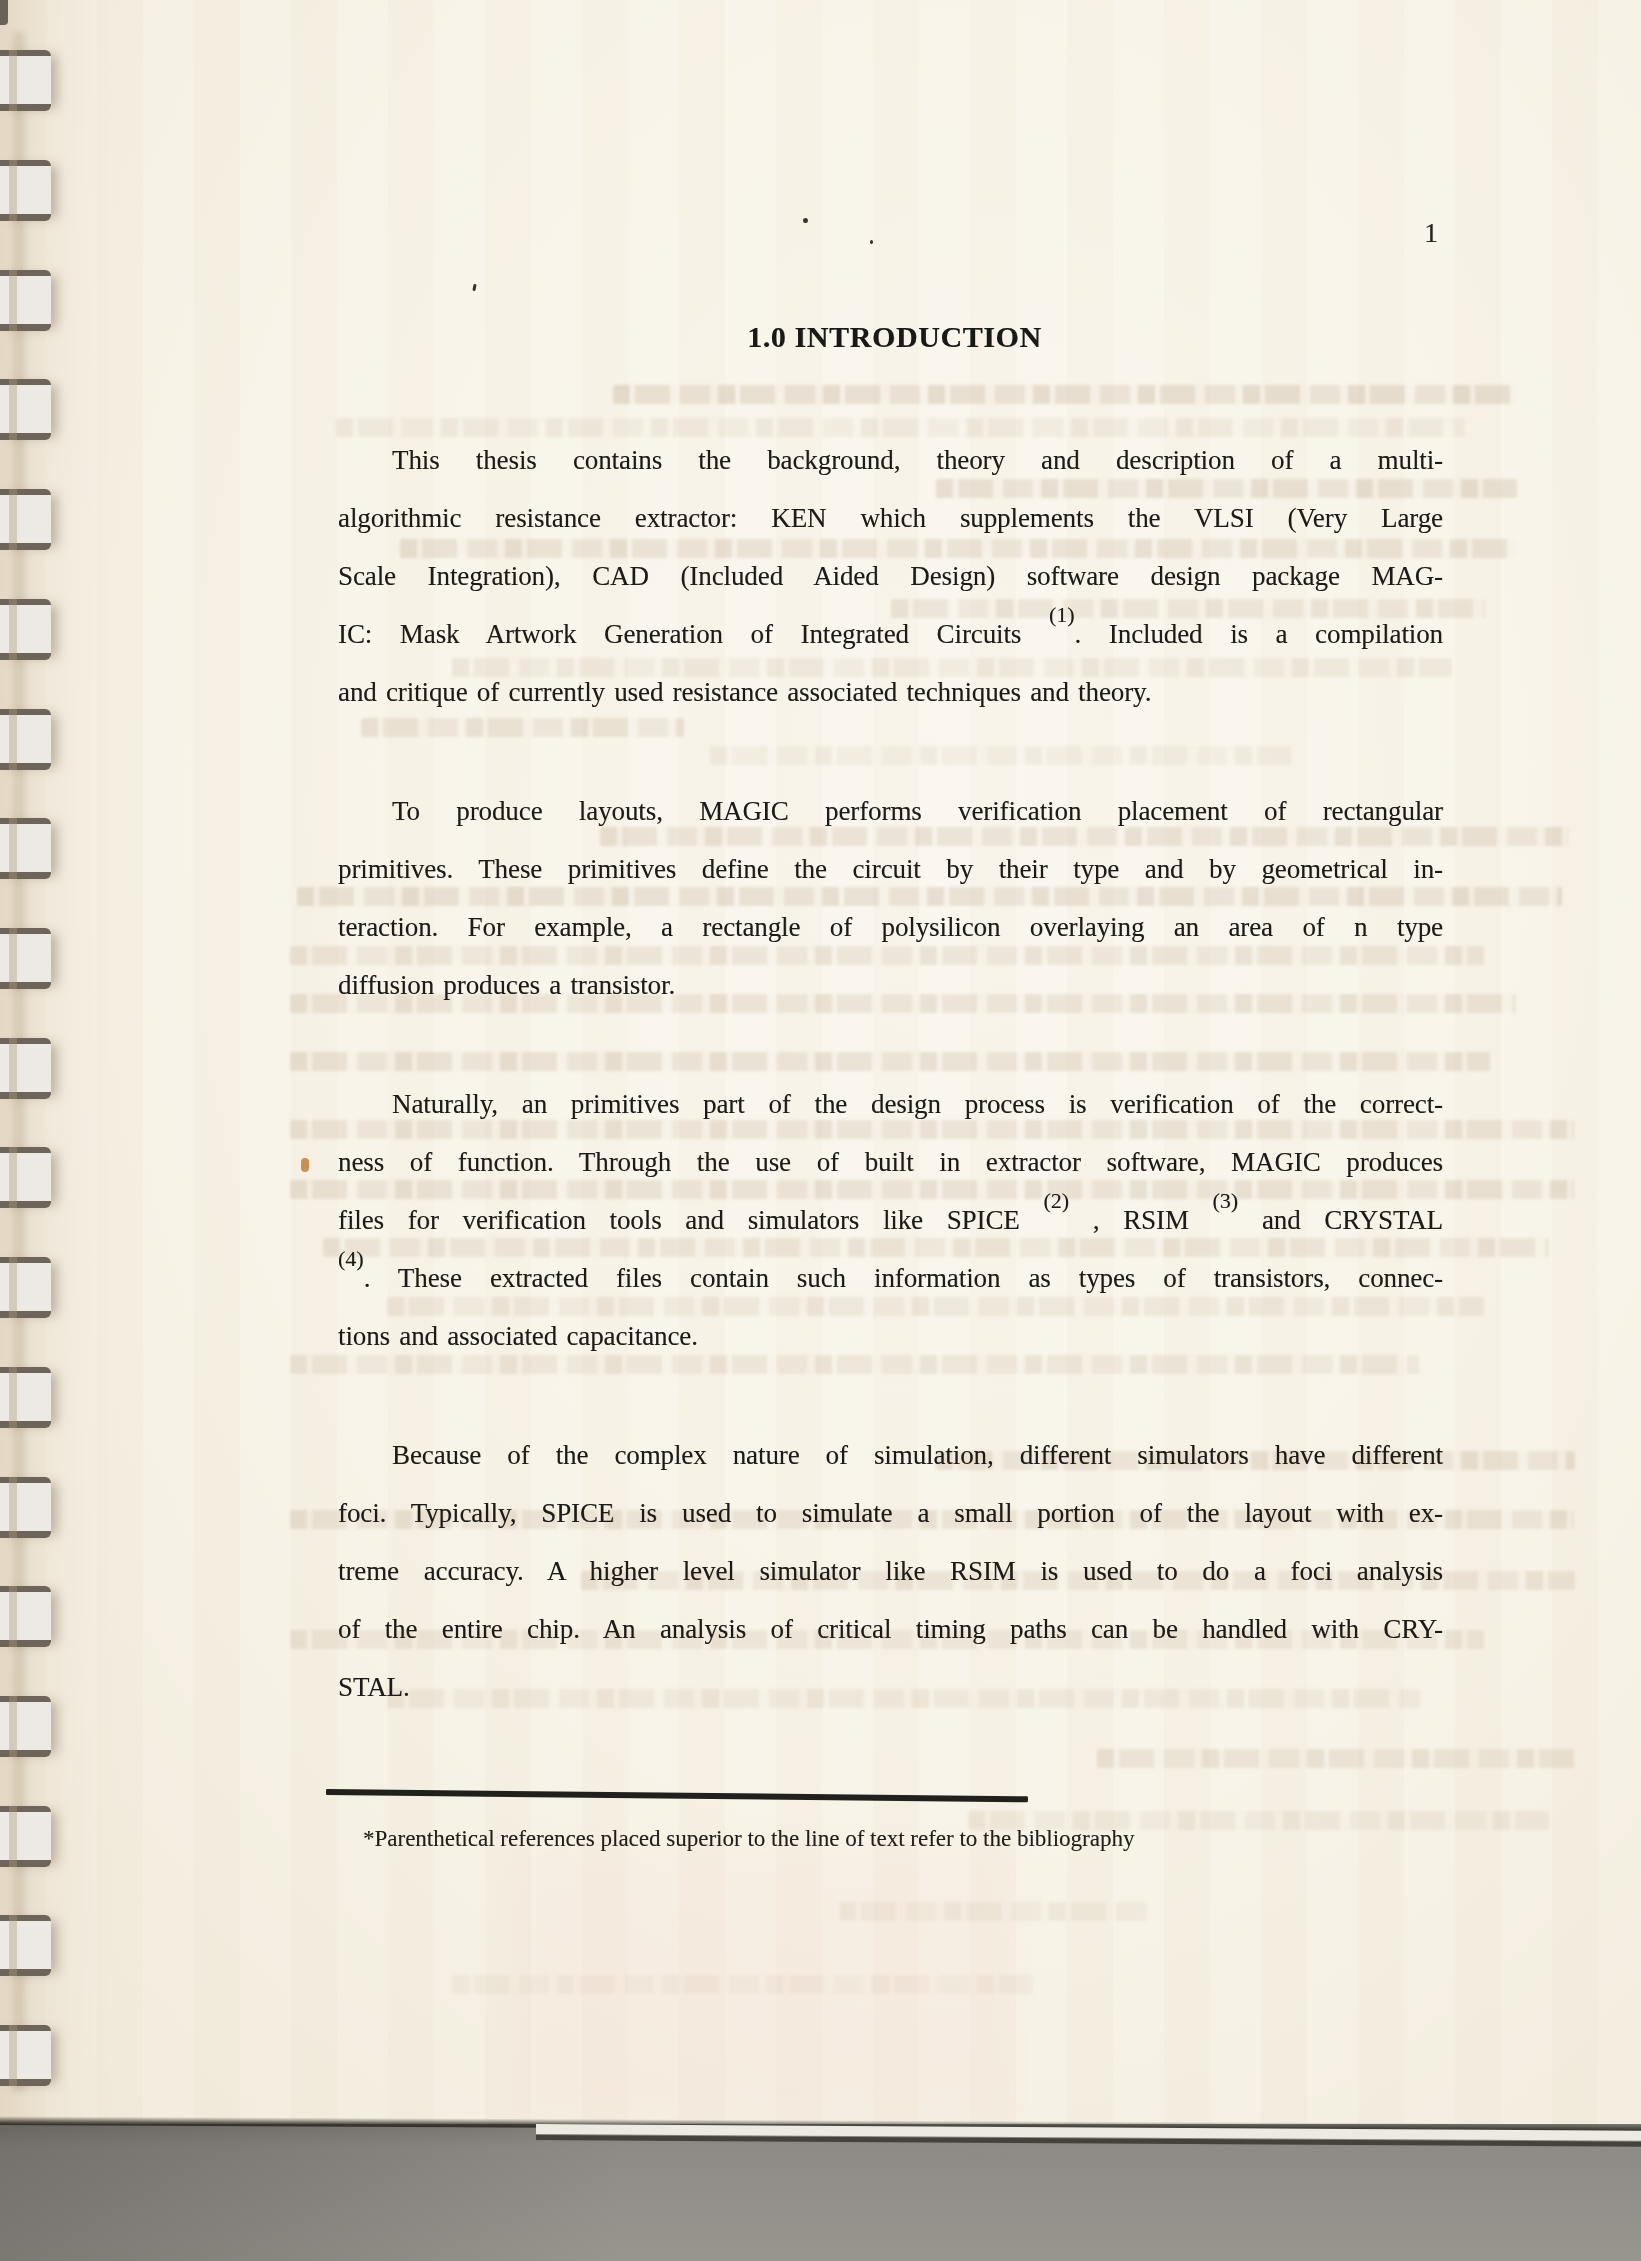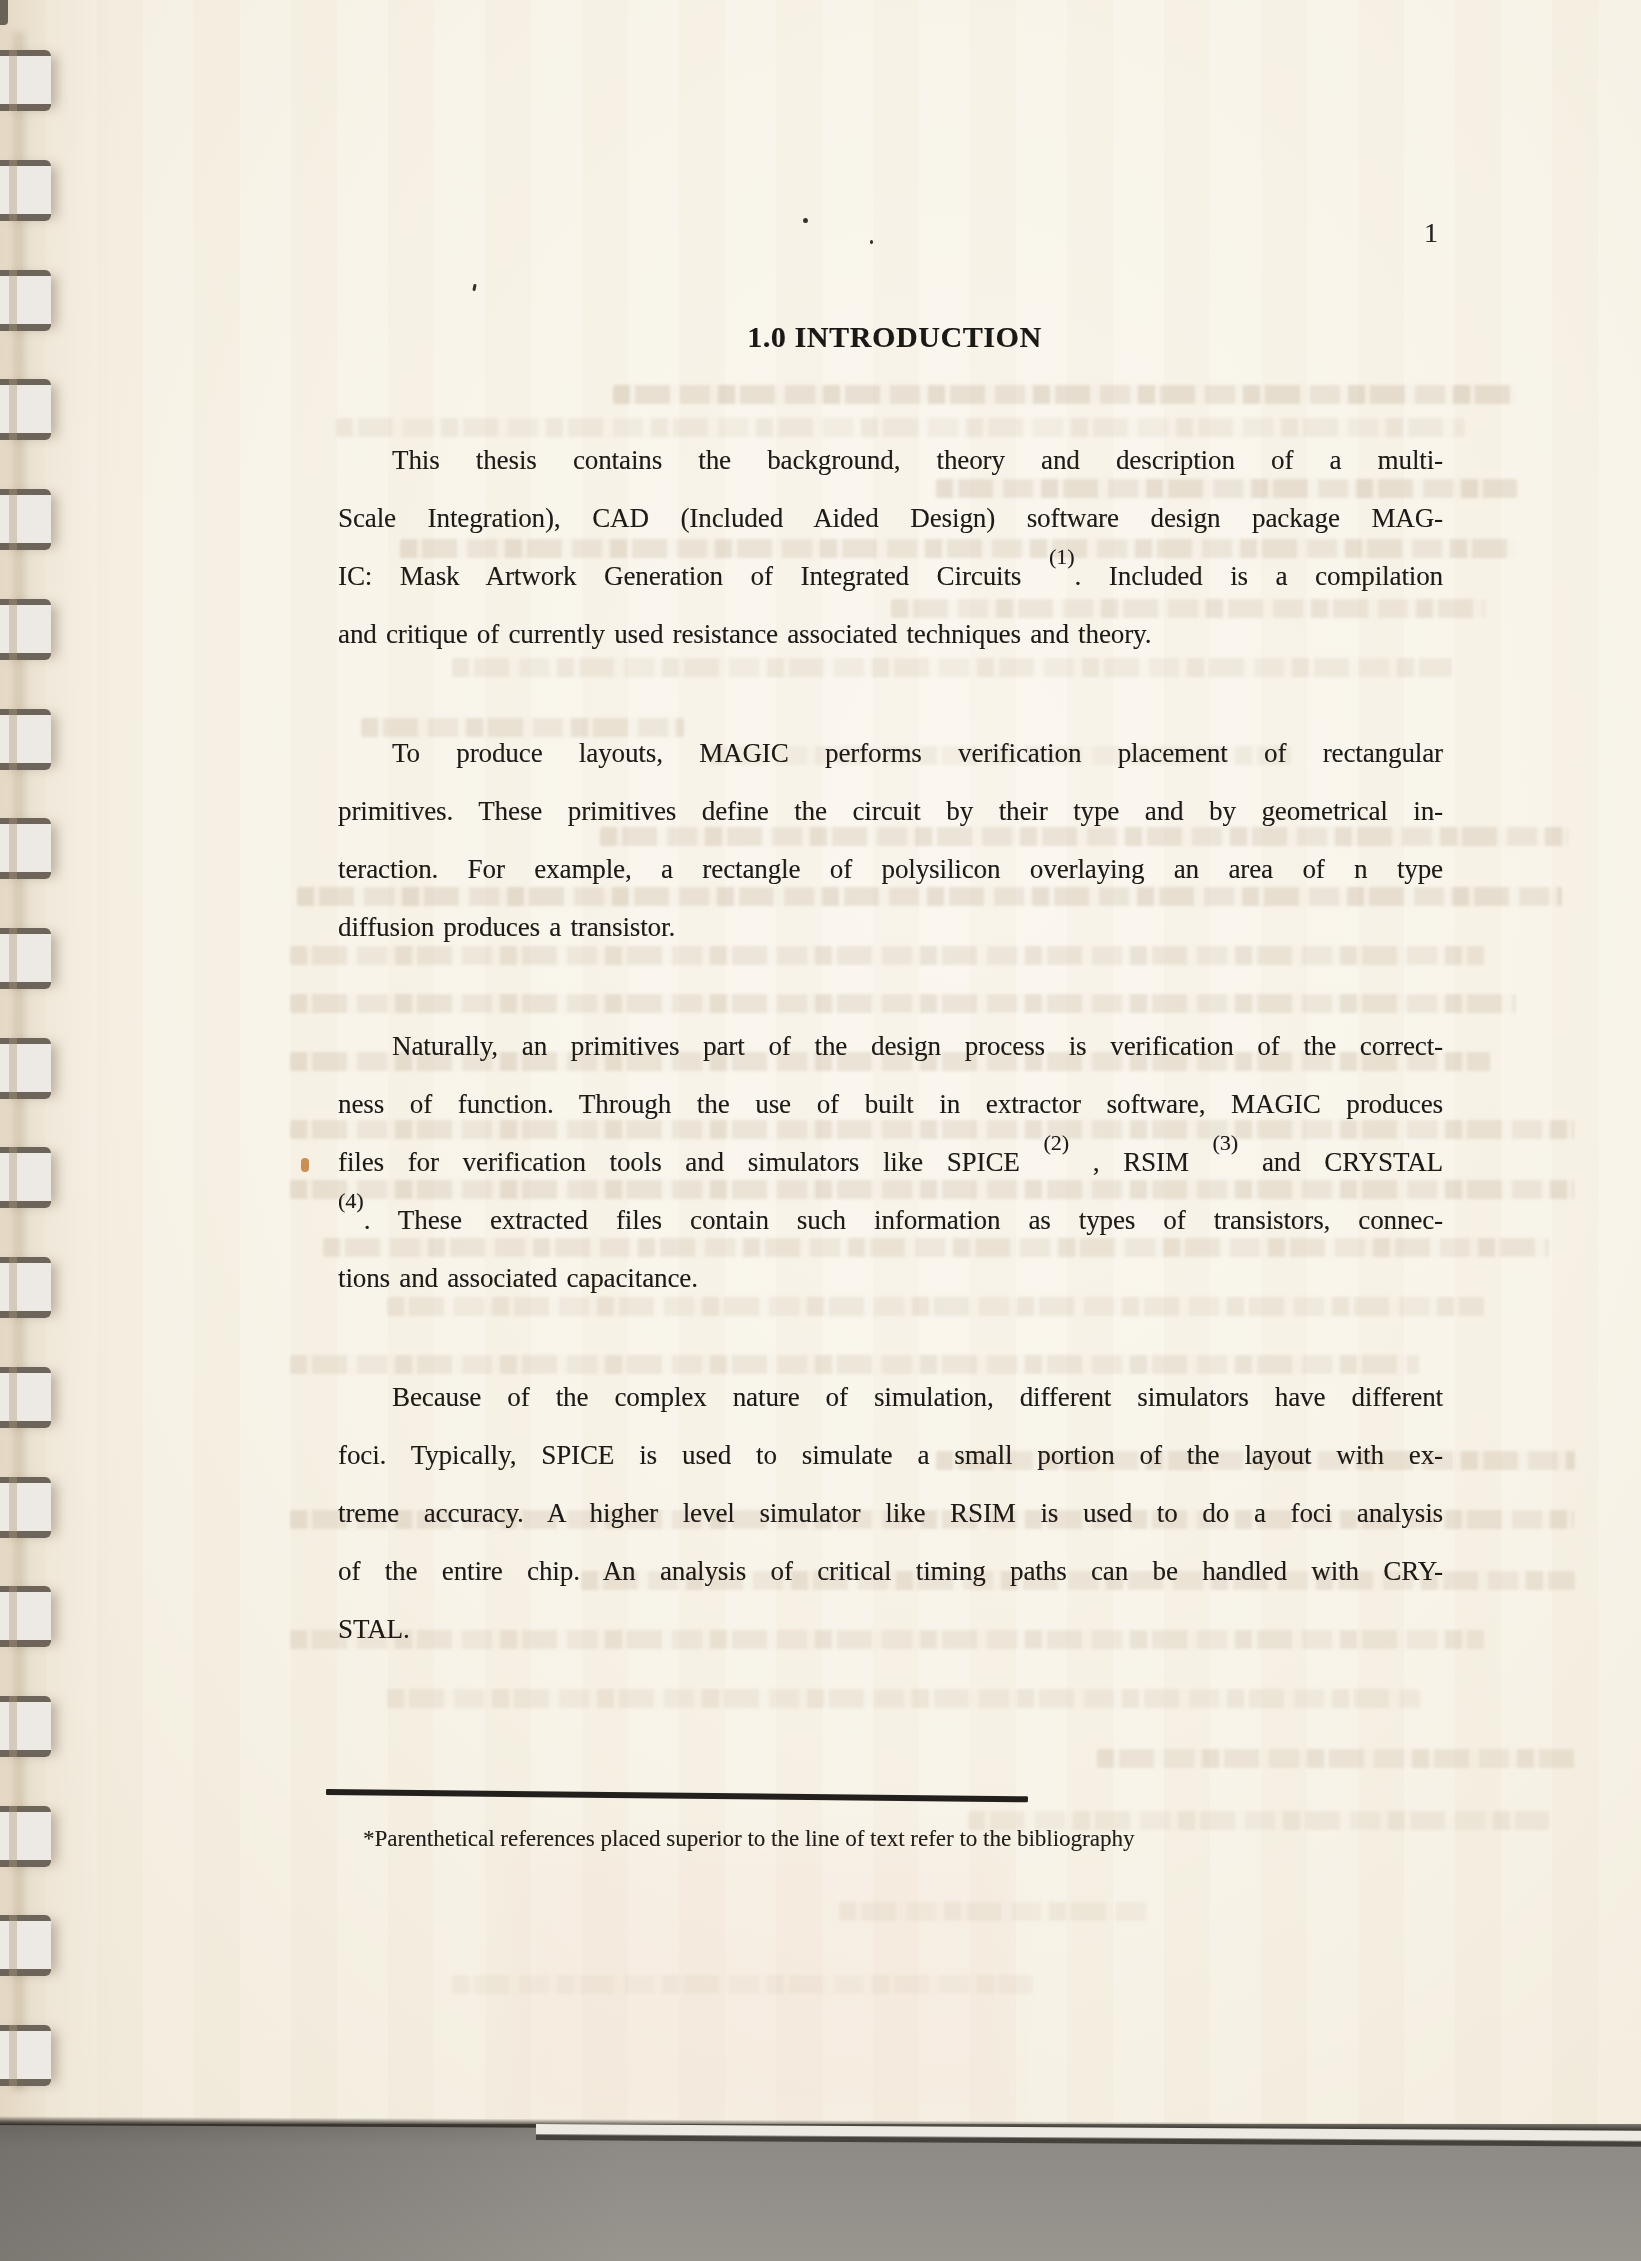--- a/index.html
+++ b/index.html
@@ -181,20 +181,21 @@
     </div>
   <div class="warm-tint"></div>
 
   <div class="pagenum">1</div>
 
   <h1 class="heading">1.0 INTRODUCTION</h1>
 
   <div class="bodytext" id="body-text">
       <div class="para">
         <div class="line indent">This thesis contains the background, theory and description of a multi-</div>
+        <div class="line">algorithmic resistance extractor: KEN which supplements the VLSI (Very Large</div>
         <div class="line">Scale Integration), CAD (Included Aided Design) software design package MAG-</div>
         <div class="line">IC: Mask Artwork Generation of Integrated Circuits <sup class="ref">(1)</sup>. Included is a compilation</div>
         <div class="line last">and critique of currently used resistance associated techniques and theory.</div>
       </div>
       <div class="para">
         <div class="line indent">To produce layouts, MAGIC performs verification placement of rectangular</div>
         <div class="line">primitives. These primitives define the circuit by their type and by geometrical in-</div>
         <div class="line">teraction. For example, a rectangle of polysilicon overlaying an area of n type</div>
         <div class="line last">diffusion produces a transistor.</div>
       </div>

